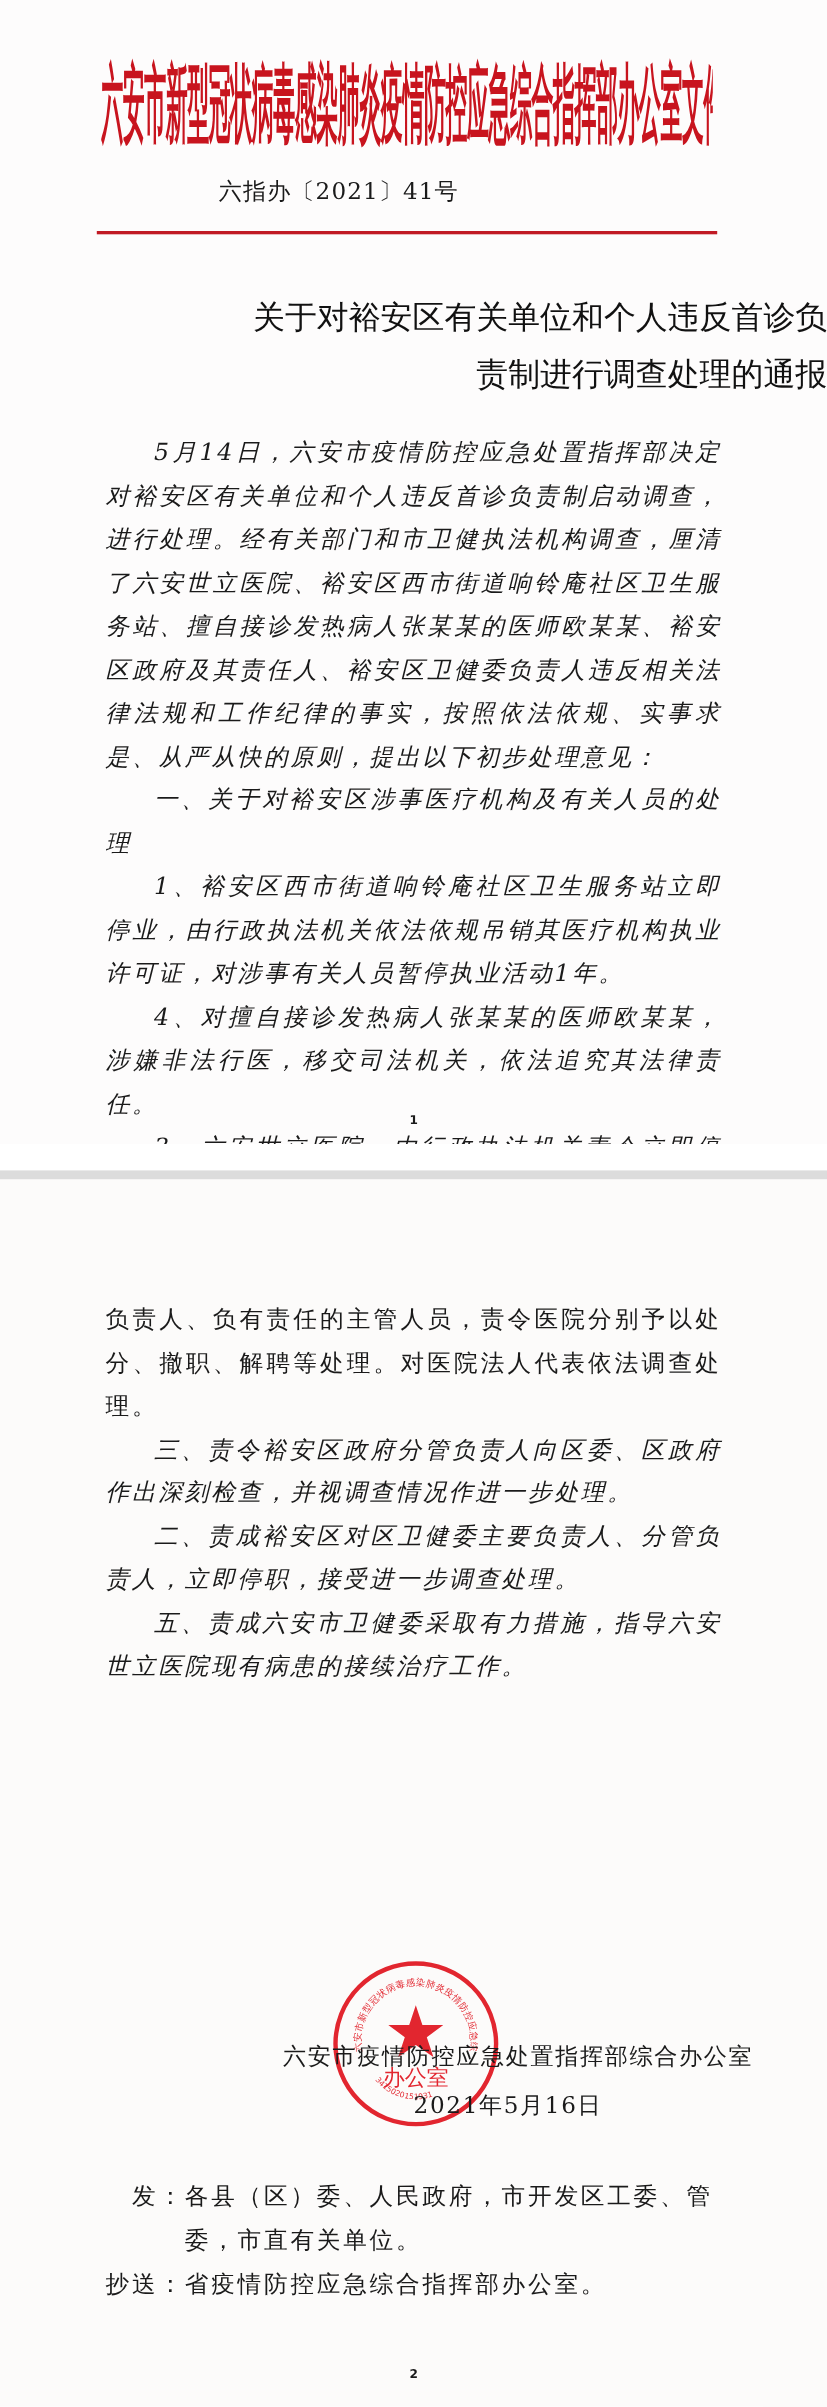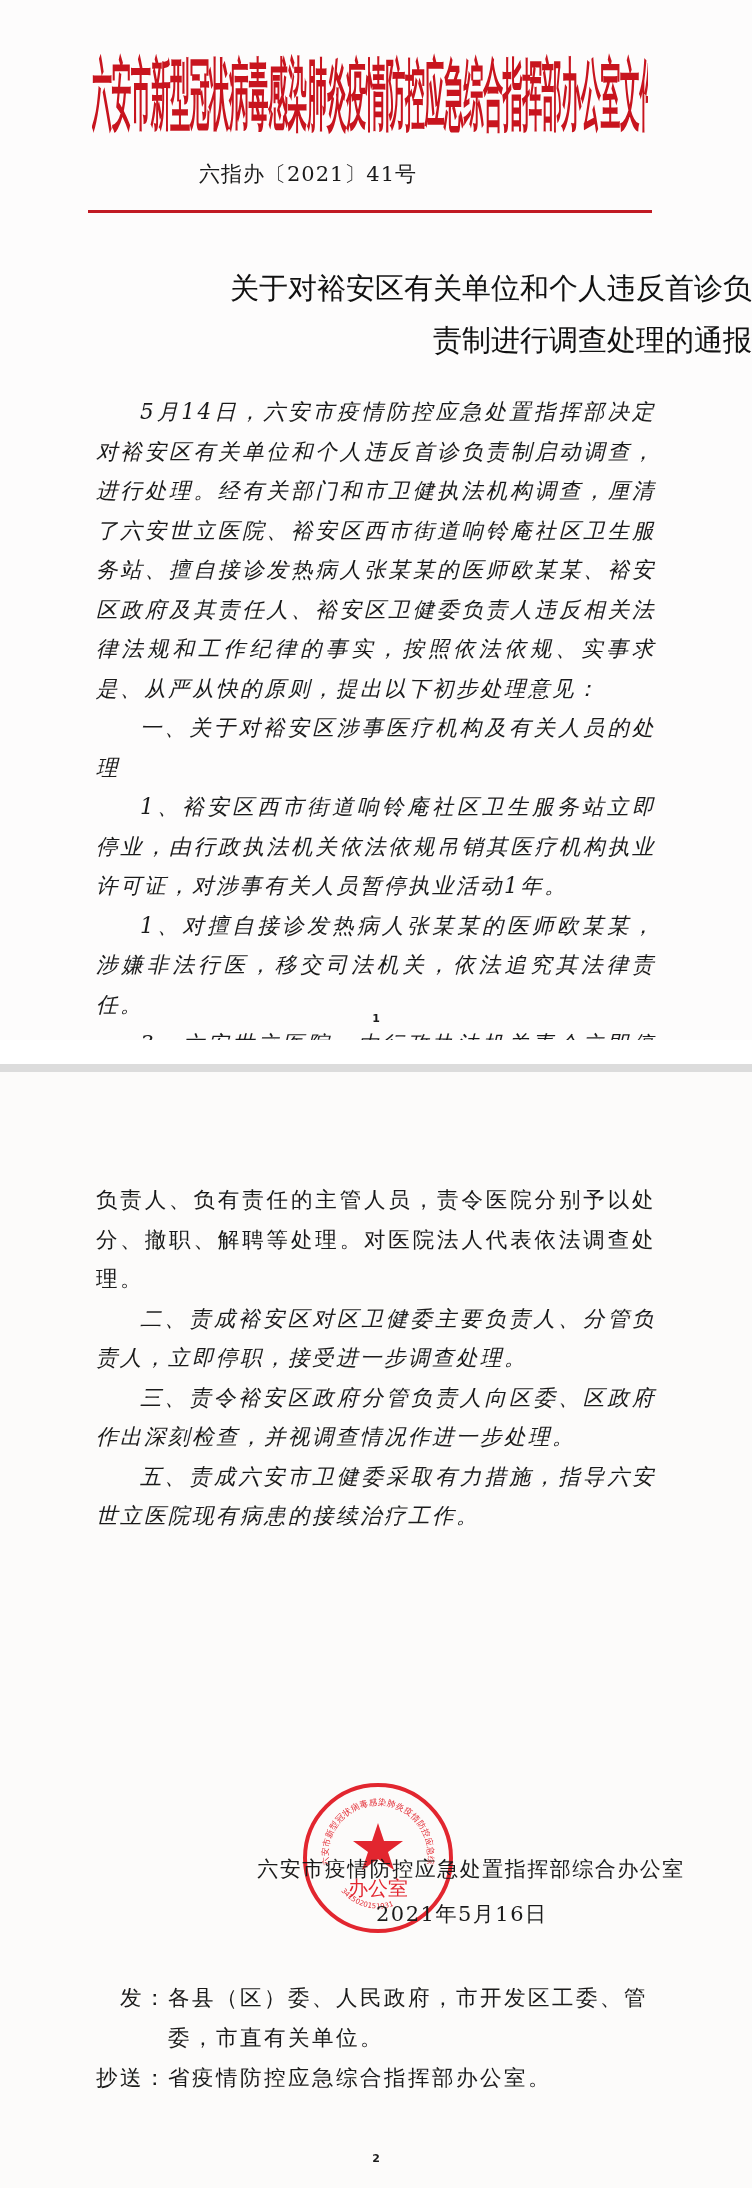--- a/index.html
+++ b/index.html
@@ -140,36 +140,36 @@
 
   <div class="title">
     <div>关于对裕安区有关单位和个人违反首诊负</div>
     <div>责制进行调查处理的通报</div>
   </div>
 
   <div class="body-text" style="top:392px;">
     <p class="indent">5月14日，六安市疫情防控应急处置指挥部决定对裕安区有关单位和个人违反首诊负责制启动调查，进行处理。经有关部门和市卫健执法机构调查，厘清了六安世立医院、裕安区西市街道响铃庵社区卫生服务站、擅自接诊发热病人张某某的医师欧某某、裕安区政府及其责任人、裕安区卫健委负责人违反相关法律法规和工作纪律的事实，按照依法依规、实事求是、从严从快的原则，提出以下初步处理意见：</p>
     <p class="indent">一、关于对裕安区涉事医疗机构及有关人员的处理</p>
     <p class="indent">1、裕安区西市街道响铃庵社区卫生服务站立即停业，由行政执法机关依法依规吊销其医疗机构执业许可证，对涉事有关人员暂停执业活动1年。</p>
-    <p class="indent">1、对擅自接诊发热病人张某某的医师欧某某，涉嫌非法行医，移交司法机关，依法追究其法律责任。</p>
+    <p class="indent">4、对擅自接诊发热病人张某某的医师欧某某，涉嫌非法行医，移交司法机关，依法追究其法律责任。</p>
     <p class="indent">3、六安世立医院，由行政执法机关责令立即停业整顿，涉事有关人员暂停执业活动1年。对医院主要负责人、分管</p>
   </div>
 
   <div class="page-number" style="top:1012px;">1</div>
   <div class="page1-bottom-blank"></div>
 </div>
 
 <div class="separator"></div>
 
 <div class="page" id="page2"></div>
 
 <div class="body-text" style="top:1180px;">
   <p>负责人、负有责任的主管人员，责令医院分别予以处分、撤职、解聘等处理。对医院法人代表依法调查处理。</p>
+  <p class="indent">三、责令裕安区政府分管负责人向区委、区政府作出深刻检查，并视调查情况作进一步处理。</p>
   <p class="indent">二、责成裕安区对区卫健委主要负责人、分管负责人，立即停职，接受进一步调查处理。</p>
-  <p class="indent">三、责令裕安区政府分管负责人向区委、区政府作出深刻检查，并视调查情况作进一步处理。</p>
   <p class="indent">五、责成六安市卫健委采取有力措施，指导六安世立医院现有病患的接续治疗工作。</p>
 </div>
 
 <div class="seal">
   <svg width="142" height="142" viewBox="0 0 142 142">
     <defs>
       <path id="sealArc" d="M 22 78 A 50 50 0 1 1 120 78" fill="none"></path>
       <path id="sealArcBottom" d="M 34 104 A 48 48 0 0 0 108 104" fill="none"></path>
     </defs>
     <text font-size="8.5" fill="#e0141e" font-family="DejaVu Sans, sans-serif" letter-spacing="0.3">

